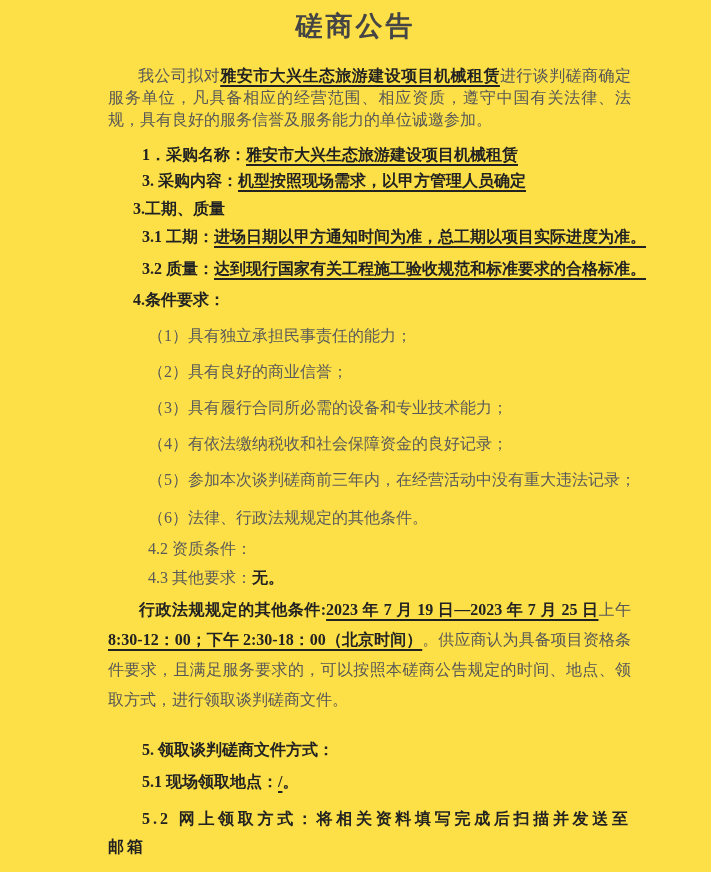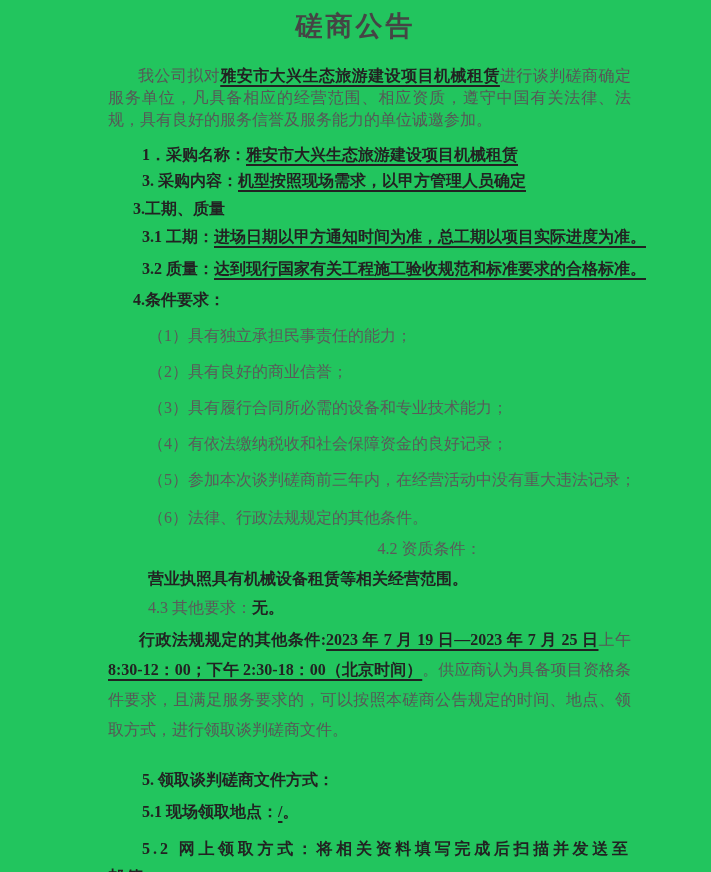--- a/index.html
+++ b/index.html
@@ -5,21 +5,21 @@
   html,body{margin:0;padding:0;}
   body{
     background:#e9e9e9;
     font-family:"Liberation Serif","DejaVu Serif",serif;
   }
   .page{
     position:relative;
     width:711px;
     height:872px;
     margin:0 auto;
-    background:#22c55e;
+    background:#fde047;
     overflow:hidden;
     color:#555;
   }
   .doc-title{
     padding-top:8px;
     text-align:center;
     font-size:27px;
     font-weight:bold;
     letter-spacing:3px;
     color:#454545;
@@ -50,21 +50,21 @@
   .gray{ color:#5a5a5a; font-weight:normal; }
   .item1{ margin-top:11px; line-height:25px; }
   .item2{ margin-top:1px; line-height:25px; }
   .h3row{ margin-top:5px; line-height:21px; }
   .r31{ margin-top:7px; line-height:22px; }
   .r32{ margin-top:10px; line-height:22px; }
   .h4row{ margin-top:9px; line-height:21px; }
   .r41{ margin-top:13px; line-height:20px; }
   .cond{ margin-top:16px; line-height:20px; }
   .cond6{ margin-top:18px; }
-  .r42{ margin-top:11px; line-height:20px;text-align:center; }
+  .r42{ margin-top:11px; line-height:20px; }
   .r42c{ margin-top:10px; line-height:20px; }
   .r43{ margin-top:9px; line-height:20px; }
   .pickup{
     margin:7px 80px 0 108px;
     text-indent:31px;
     line-height:30px;
     text-align:justify;
   }
   .h5row{ margin-top:24px; line-height:21px; }
   .r51{ margin-top:11px; line-height:21px; }
@@ -99,21 +99,20 @@
 
 
   <div class="line lvl3 cond gray">（1）具有独立承担民事责任的能力；</div>
   <div class="line lvl3 cond gray">（2）具有良好的商业信誉；</div>
   <div class="line lvl3 cond gray">（3）具有履行合同所必需的设备和专业技术能力；</div>
   <div class="line lvl3 cond gray">（4）有依法缴纳税收和社会保障资金的良好记录；</div>
   <div class="line lvl3 cond gray">（5）参加本次谈判磋商前三年内，在经营活动中没有重大违法记录；</div>
   <div class="line lvl3 cond cond6 gray">（6）法律、行政法规规定的其他条件。</div>
 
   <div class="line lvl3 r42 gray">4.2 资质条件：</div>
-  <div class="line lvl3 r42c b">营业执照具有机械设备租赁等相关经营范围。</div>
 
   <div class="line lvl3 r43"><span class="gray">4.3 其他要求：</span><span class="b">无。</span></div>
 
   <div class="para pickup"><span class="b">行政法规规定的其他条件:</span><span class="b u">2023 年 7 月 19 日—2023 年 7 月 25 日</span><span>上午</span><span class="b u">8:30-12：00；下午 2:30-18：00（北京时间）</span><span>。供应商认为具备项目资格条件要求，且满足服务要求的，可以按照本磋商公告规定的时间、地点、领取方式，进行领取谈判磋商文件。</span></div>
 
   <div class="line lvl2 h5row b">5. 领取谈判磋商文件方式：</div>
 
   <div class="line lvl2 r51"><span class="b">5.1 现场领取地点：</span><span class="b u">/</span><span class="b">。</span></div>
 
   <div class="para p52"><span class="b ls">5.2 网上领取方式：将相关资料填写完成后扫描并发送至邮箱 </span></div>

